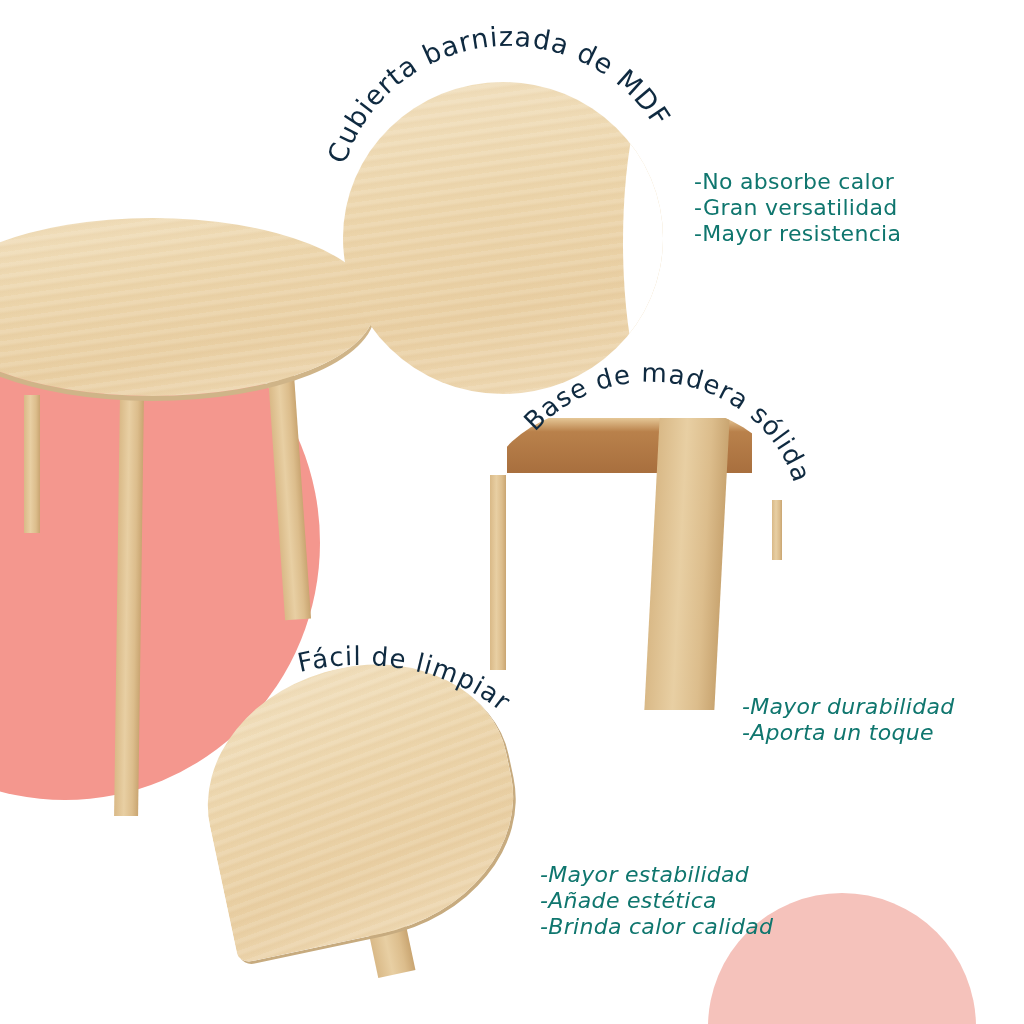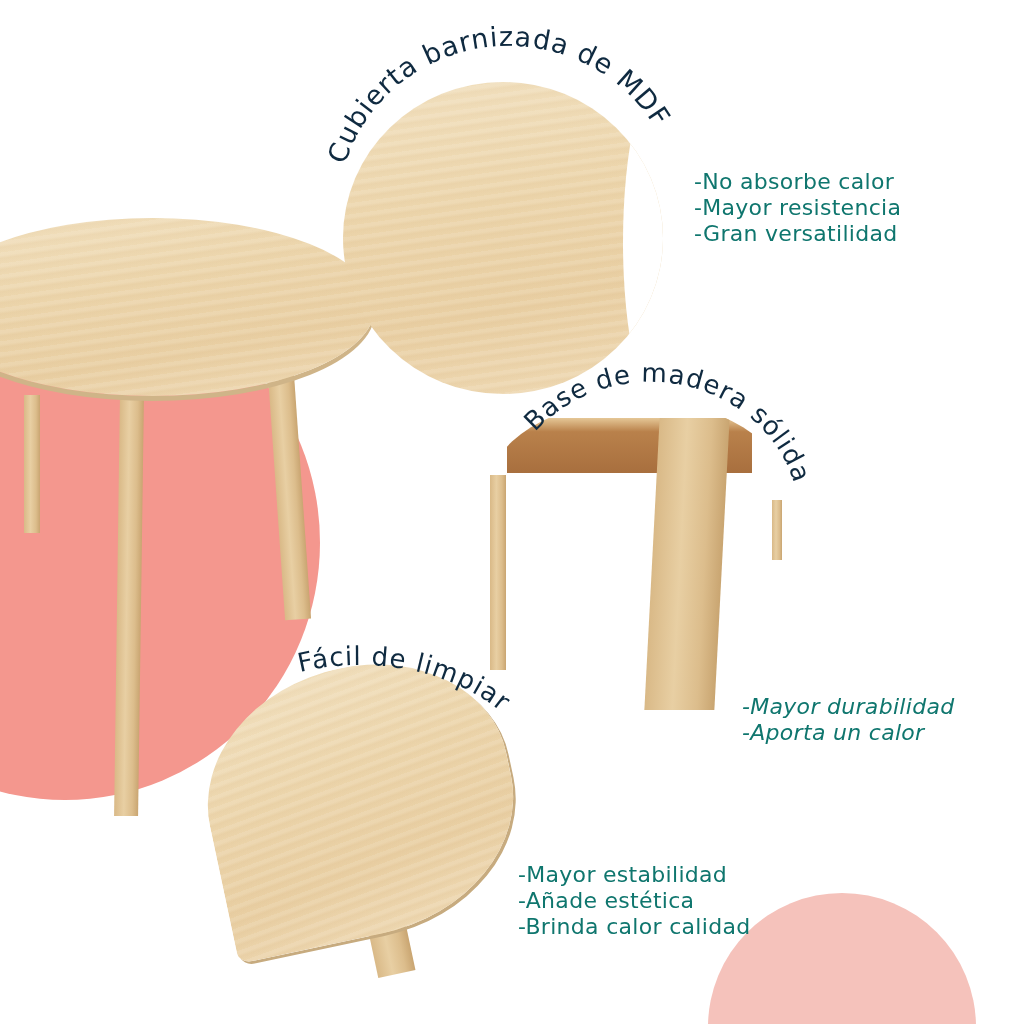--- a/index.html
+++ b/index.html
@@ -73,26 +73,26 @@
   <text font-size="26" letter-spacing="1">
     <textPath href="#arc2">Base de madera sólida</textPath>
   </text>
   <text font-size="26" letter-spacing="1">
     <textPath href="#arc3">Fácil de limpiar</textPath>
   </text>
 </svg>
 
 <div class="abs bullets" style="left:694px;top:169px;">
   <div>-No absorbe calor</div>
+  <div>-Gran versatilidad</div>
   <div>-Mayor resistencia</div>
-  <div>-Gran versatilidad</div>
 </div>
 
 <div class="abs bullets" style="left:742px;top:694px;font-style:italic;">
   <div>-Mayor durabilidad</div>
-  <div>-Aporta un calor</div>
+  <div>-Aporta un toque</div>
 </div>
 
-<div class="abs bullets" style="left:518px;top:862px;">
+<div class="abs bullets" style="left:540px;top:862px;font-style:italic;">
   <div>-Mayor estabilidad</div>
   <div>-Añade estética</div>
   <div>-Brinda calor calidad</div>
 </div>
 
 </body></html>

